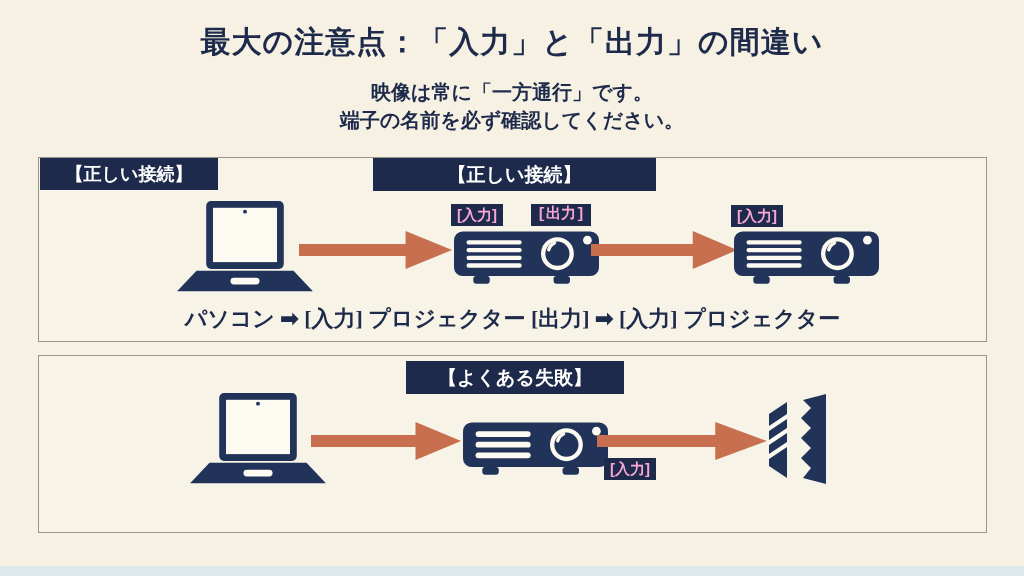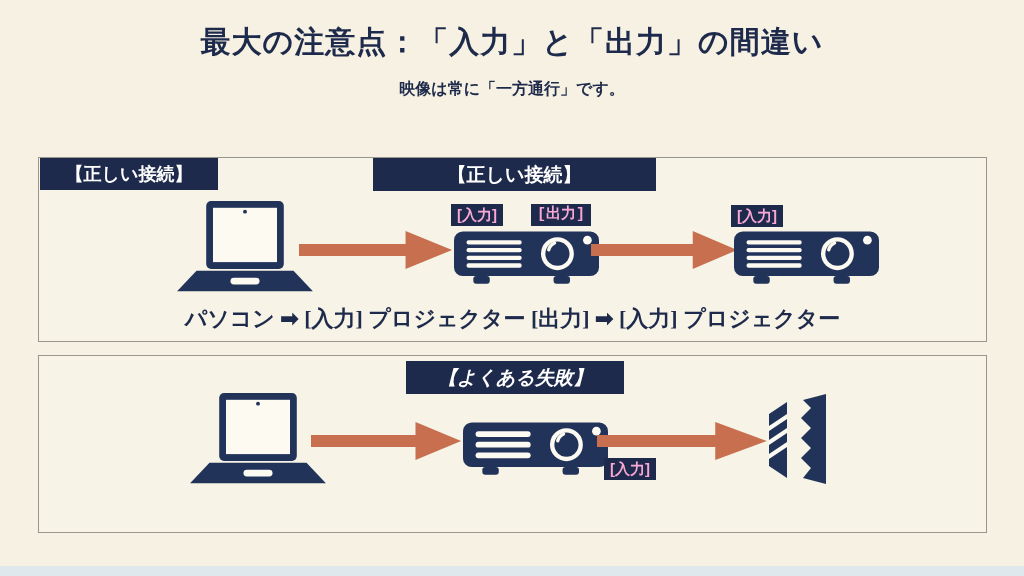--- a/index.html
+++ b/index.html
@@ -25,21 +25,21 @@
   .title{
     position:absolute;left:0;top:22px;width:100%;
     text-align:center;
     font-size:30px;font-weight:800;
     color:var(--navy);
     letter-spacing:1px;
   }
   .subtitle{
     position:absolute;left:0;width:100%;
     text-align:center;
-    font-size:16px;font-weight:700;
+    font-size:20px;font-weight:700;
     color:var(--navy);
   }
   .subtitle.line1{top:79px;}
   .subtitle.line2{top:107px;}
   .panel{
     position:absolute;left:38px;width:949px;
     background:var(--panel_bg);
     border:1.5px solid var(--panel_border);
     box-sizing:border-box;
   }
@@ -81,20 +81,21 @@
     background:var(--footer);
   }
 </style>
 </head>
 <body>
 
 <div class="canvas">
 
   <div class="title">最大の注意点：「入力」と「出力」の間違い</div>
   <div class="subtitle line1">映像は常に「一方通行」です。</div>
+  <div class="subtitle line2">端子の名前を必ず確認してください。</div>
 
   <div class="panel correct">
 
     <div class="badge corner-badge" style="left:1px;top:0;width:178px;">【正しい接続】</div>
 
     <div class="badge center-badge" style="left:334px;top:0;width:283px;">【正しい接続】</div>
 
     <div class="icon" style="left:137px;top:43px;width:138px;height:97px;">
       <svg viewBox="0 0 140 100">
         <rect x="30" y="0" width="80" height="70" rx="5" fill="currentColor"></rect>
@@ -153,21 +154,21 @@
         <rect x="103" y="46" width="17" height="8" rx="3" fill="currentColor"></rect>
       </svg>
     </div>
 
     <div class="caption" style="top:146px;">パソコン ➡ [入力] プロジェクター [出力] ➡ [入力] プロジェクター</div>
   </div>
 
   <div class="panel mistake">
 
 
-    <div class="badge center-badge" style="left:367px;top:5px;width:218px;font-style:italic;">【よくある失敗】</div>
+    <div class="badge center-badge" style="left:367px;top:5px;width:218px;">【よくある失敗】</div>
 
     <div class="icon" style="left:150px;top:37px;width:138px;height:97px;">
       <svg viewBox="0 0 140 100">
         <rect x="30" y="0" width="80" height="70" rx="5" fill="currentColor"></rect>
         <rect x="37" y="7" width="66" height="56" fill="#fcfaf1"></rect>
         <circle cx="70" cy="11" r="2" fill="currentColor"></circle>
         <polygon points="20,72 120,72 140,93 0,93" fill="currentColor"></polygon>
         <rect x="55" y="79" width="30" height="7" rx="3.5" fill="#fcfaf1"></rect>
       </svg>
     </div>

